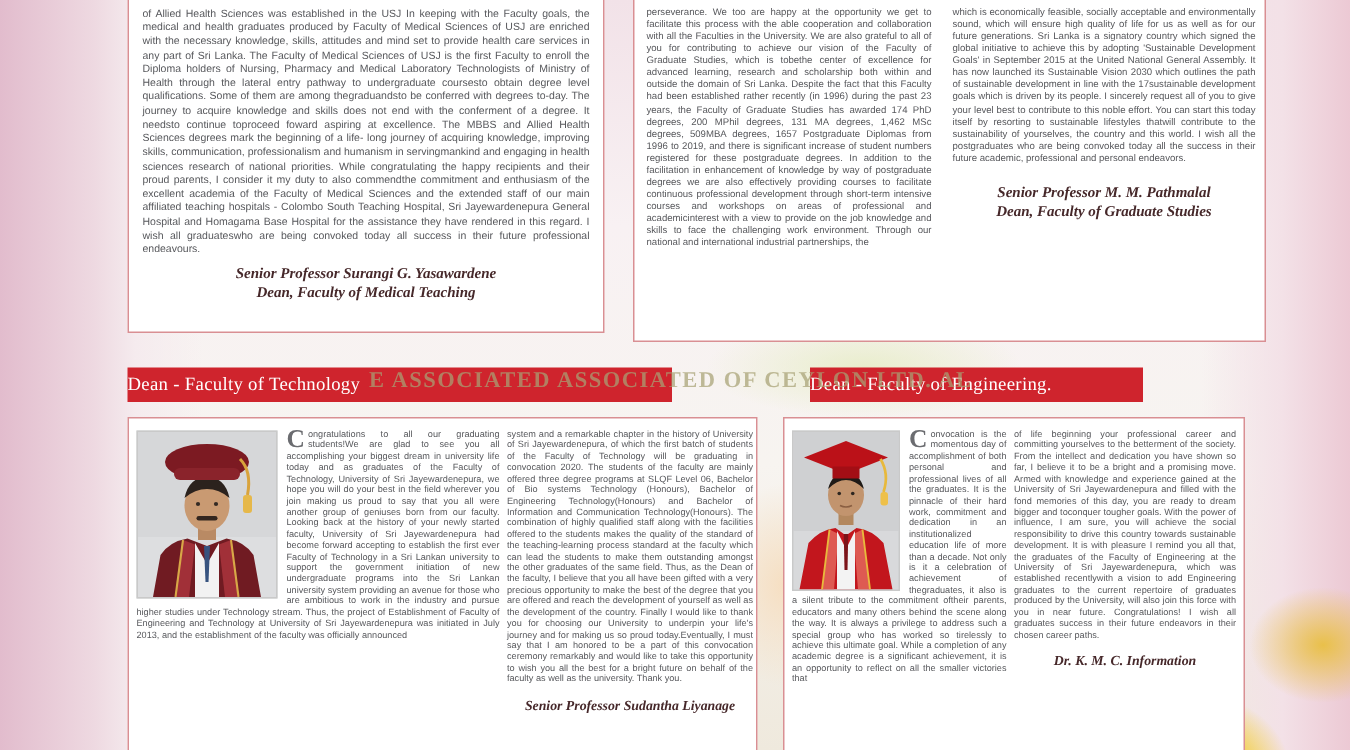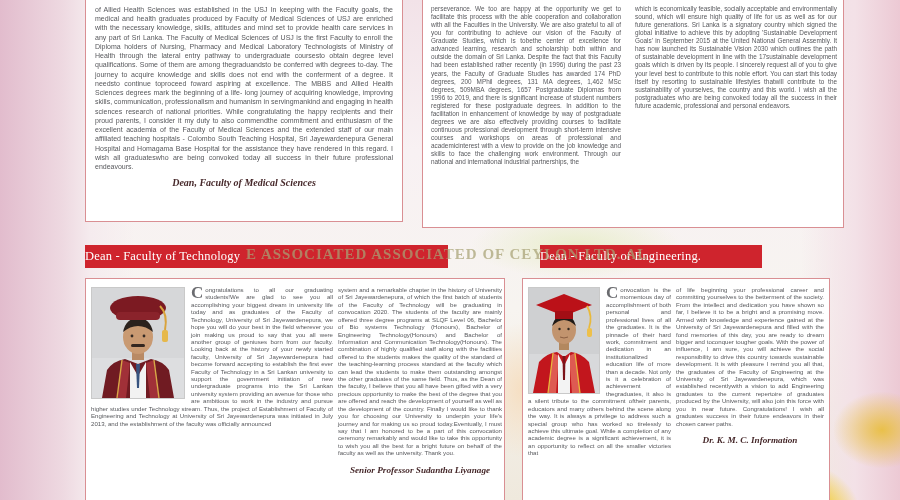--- a/index.html
+++ b/index.html
@@ -42,28 +42,33 @@
     font-size:17px;line-height:14px;margin:0 2px 0 0;color:#6b6c70;}
 </style>
 </head>
 <body>
 
 <div class="page">
 
   <div class="box boxA">
     <div class="body-txt">of Allied Health Sciences was established in the USJ In keeping with the Faculty goals, the medical and health graduates produced by Faculty of Medical Sciences of USJ are enriched with the necessary knowledge, skills, attitudes and mind set to provide health care services in any part of Sri Lanka. The Faculty of Medical Sciences of USJ is the first Faculty to enroll the Diploma holders of Nursing, Pharmacy and Medical Laboratory Technologists of Ministry of Health through the lateral entry pathway to undergraduate coursesto obtain degree level qualifications. Some of them are among thegraduandsto be conferred with degrees to-day. The journey to acquire knowledge and skills does not end with the conferment of a degree. It needsto continue toproceed foward aspiring at excellence. The MBBS and Allied Health Sciences degrees mark the beginning of a life- long journey of acquiring knowledge, improving skills, communication, professionalism and humanism in servingmankind and engaging in health sciences research of national priorities. While congratulating the happy recipients and their proud parents, I consider it my duty to also commendthe commitment and enthusiasm of the excellent academia of the Faculty of Medical Sciences and the extended staff of our main affiliated teaching hospitals - Colombo South Teaching Hospital, Sri Jayewardenepura General Hospital and Homagama Base Hospital for the assistance they have rendered in this regard. I wish all graduateswho are being convoked today all success in their future professional endeavours.</div>
     <div class="sig sig-top" style="margin-top:6px;">
-      <div>Dean, Faculty of Medical Sciences</div>
+      <div>Senior Professor Surangi G. Yasawardene</div>
+      <div>Dean, Faculty of Medical Teaching</div>
     </div>
   </div>
 
   <div class="box boxB">
     <div class="col" style="left:8px;top:12px;width:190px;">perseverance. We too are happy at the opportunity we get to facilitate this process with the able cooperation and collaboration with all the Faculties in the University. We are also grateful to all of you for contributing to achieve our vision of the Faculty of Graduate Studies, which is tobethe center of excellence for advanced learning, research and scholarship both within and outside the domain of Sri Lanka. Despite the fact that this Faculty had been established rather recently (in 1996) during the past 23 years, the Faculty of Graduate Studies has awarded 174 PhD degrees, 200 MPhil degrees, 131 MA degrees, 1,462 MSc degrees, 509MBA degrees, 1657 Postgraduate Diplomas from 1996 to 2019, and there is significant increase of student numbers registered for these postgraduate degrees. In addition to the facilitation in enhancement of knowledge by way of postgraduate degrees we are also effectively providing courses to facilitate continuous professional development through short-term intensive courses and workshops on areas of professional and academicinterest with a view to provide on the job knowledge and skills to face the challenging work environment. Through our national and international industrial partnerships, the</div>
     <div class="col" style="left:212px;top:12px;width:202px;">
       <span>which is economically feasible, socially acceptable and environmentally sound, which will ensure high quality of life for us as well as for our future generations. Sri Lanka is a signatory country which signed the global initiative to achieve this by adopting 'Sustainable Development Goals' in September 2015 at the United National General Assembly. It has now launched its Sustainable Vision 2030 which outlines the path of sustainable development in line with the 17sustainable development goals which is driven by its people. I sincerely request all of you to give your level best to contribute to this noble effort. You can start this today itself by resorting to sustainable lifestyles thatwill contribute to the sustainability of yourselves, the country and this world. I wish all the postgraduates who are being convoked today all the success in their future academic, professional and personal endeavors.</span>
+      <div class="sig sig-top" style="margin-top:13px;">
+        <div>Senior Professor M. M. Pathmalal</div>
+        <div>Dean, Faculty of Graduate Studies</div>
+      </div>
     </div>
   </div>
 
   <div class="banner banner-tech">Dean - Faculty of Technology</div>
   <div class="banner banner-eng">Dean - Faculty of Engineering.</div>
 
   <div class="watermark">E ASSOCIATED ASSOCIATED OF CEYLON LTD. AL</div>
 
   <div class="box boxC">
     <div class="b-col" style="left:5px;top:7px;width:242px;">

